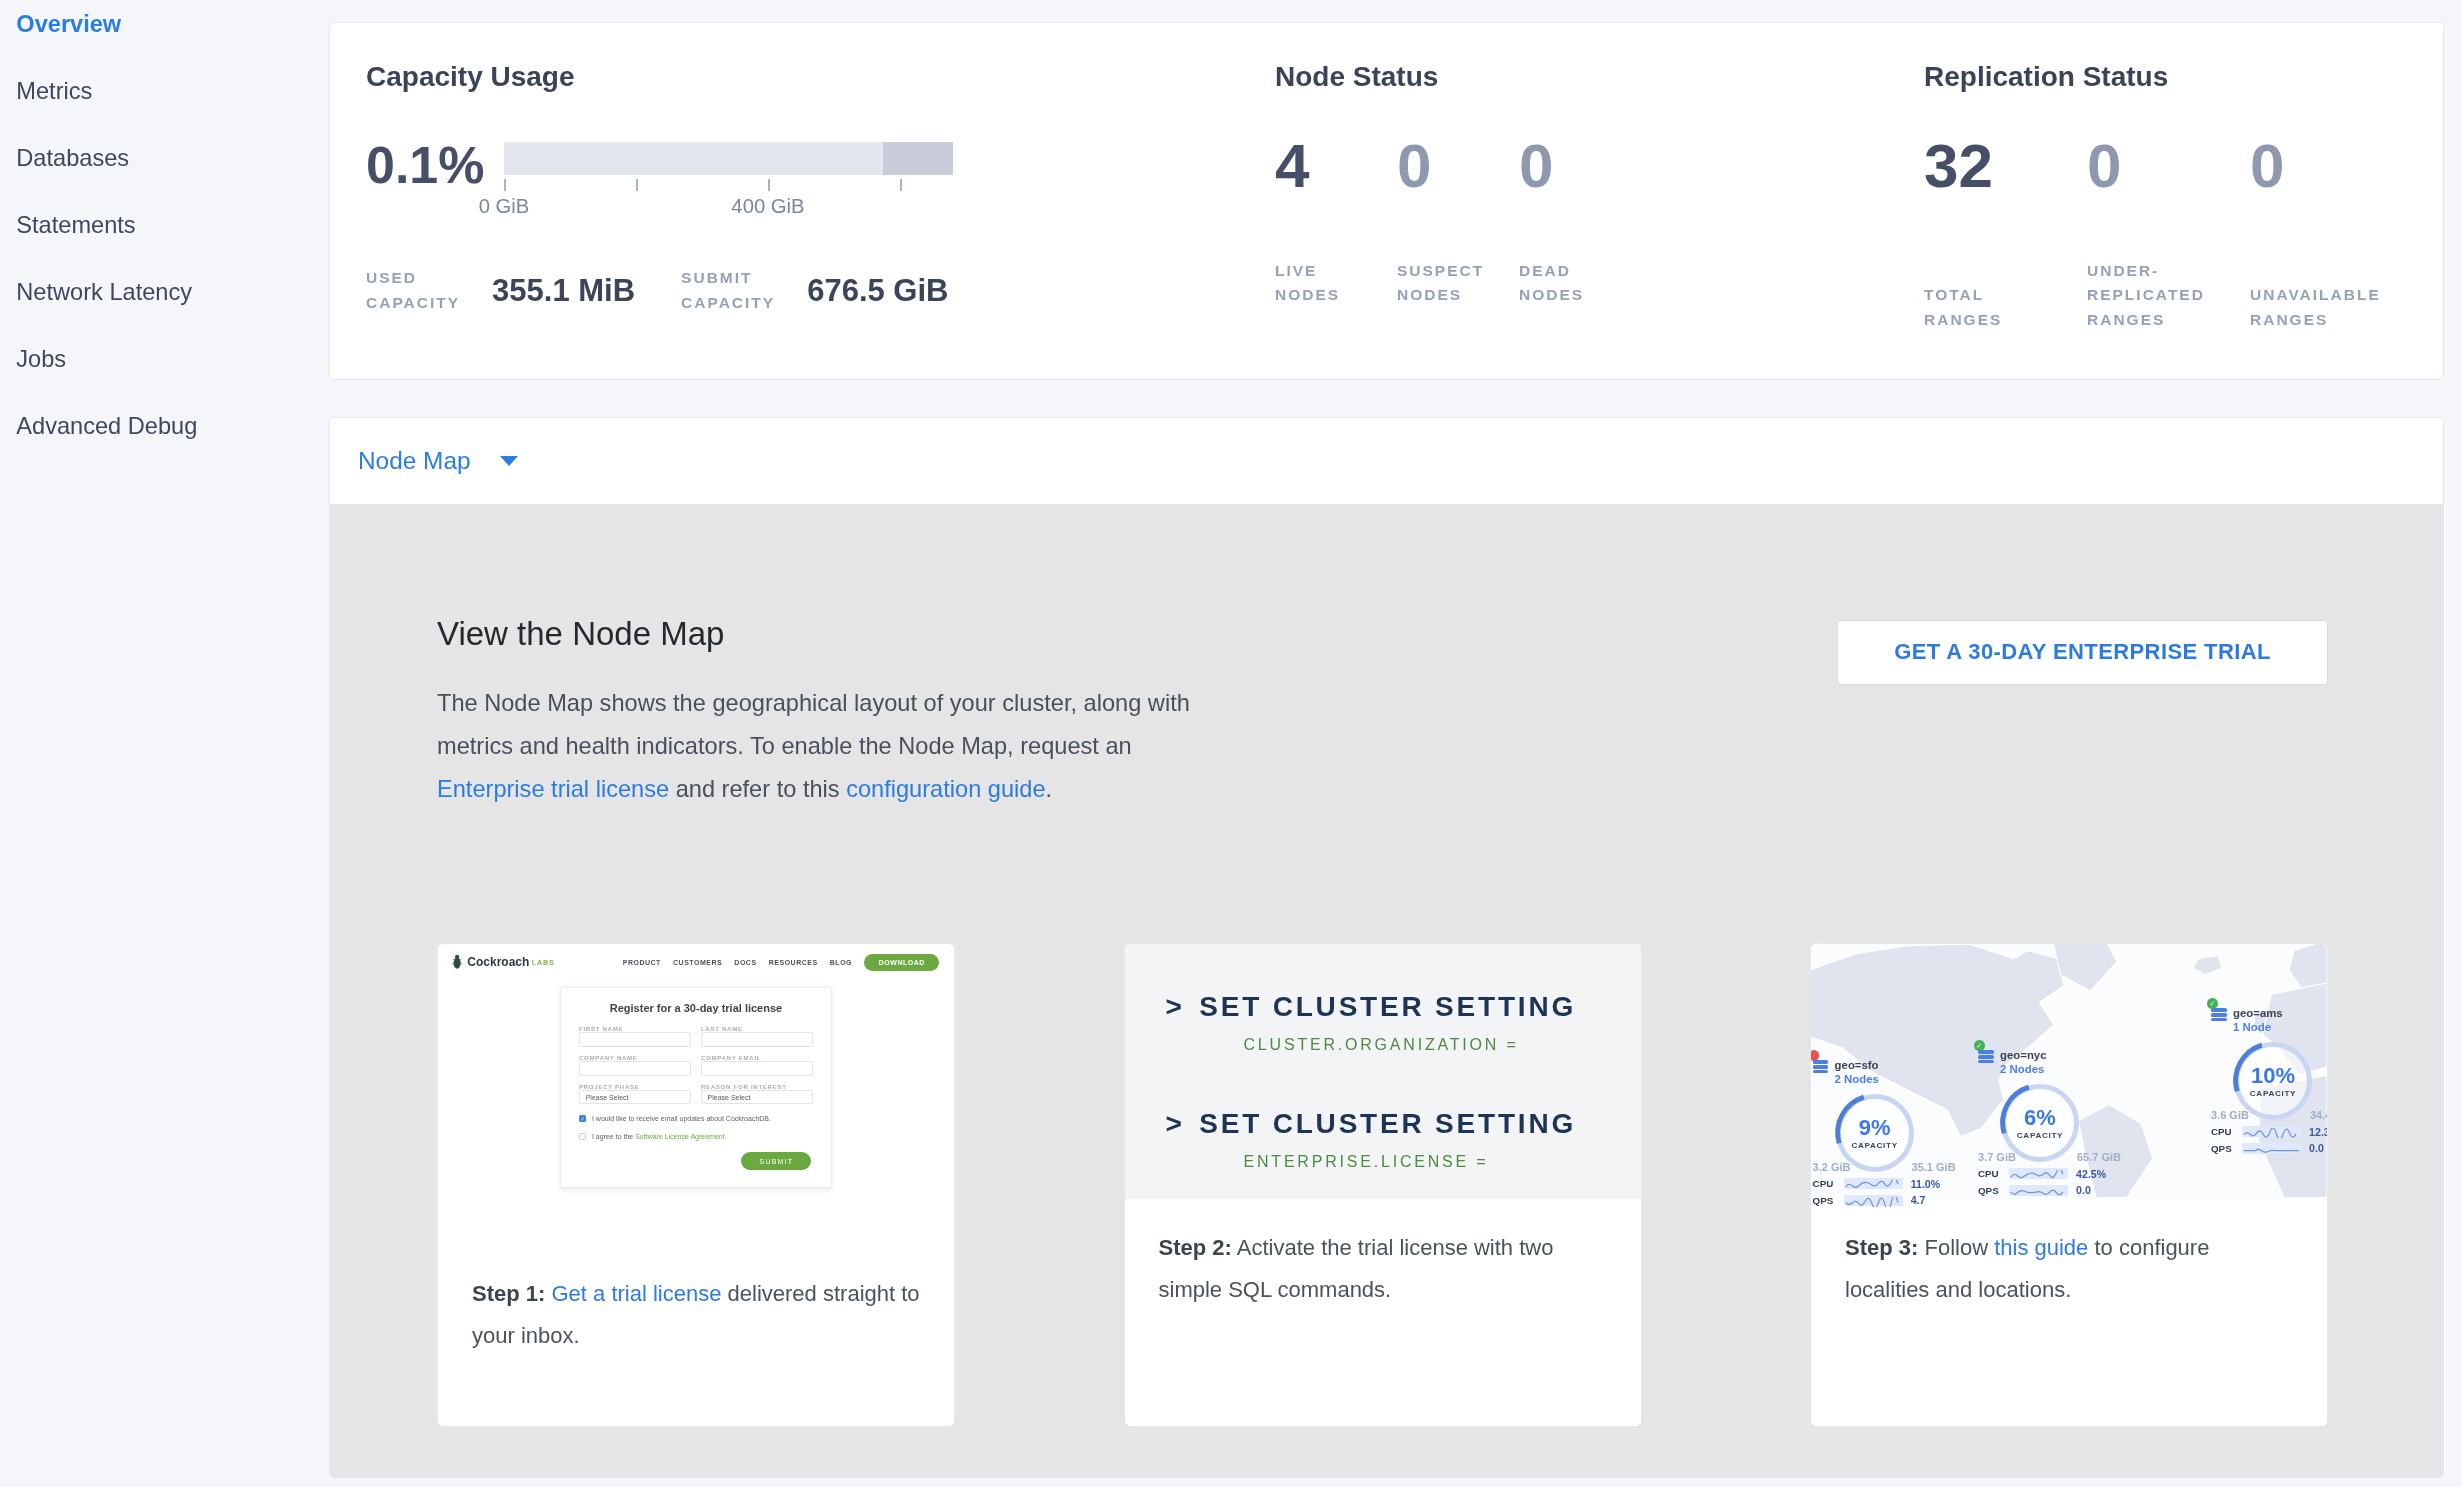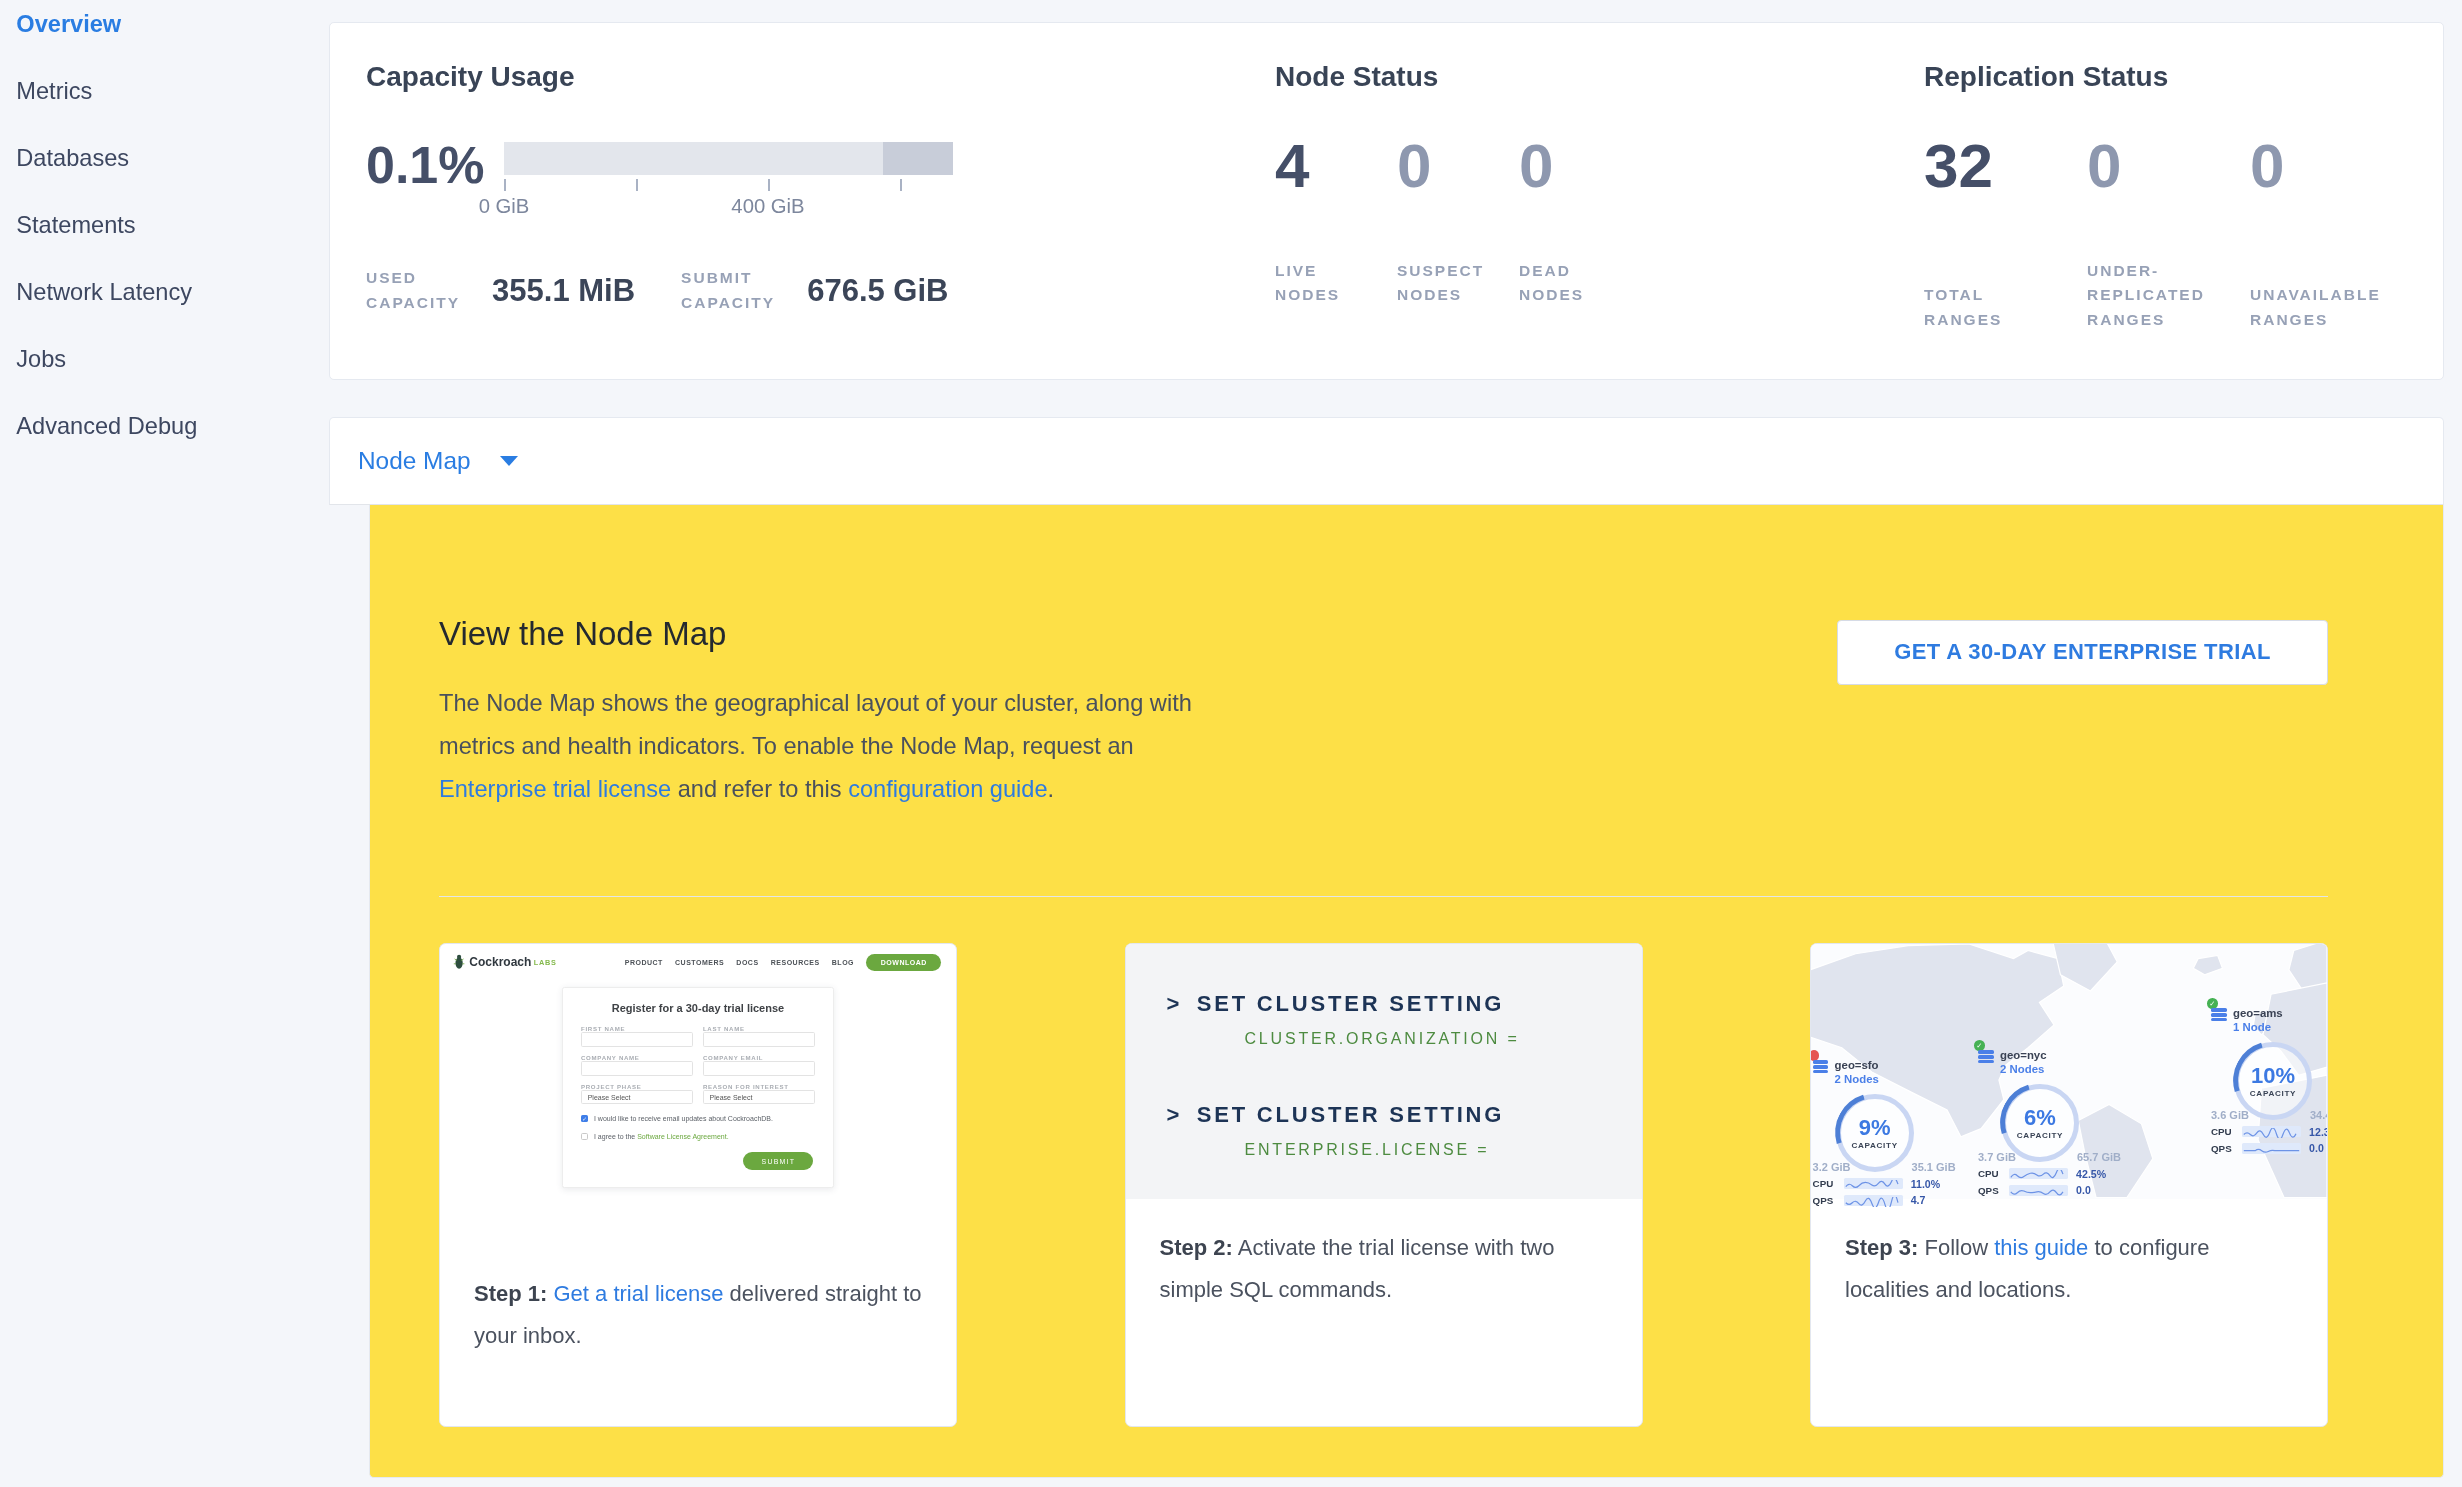--- a/index.html
+++ b/index.html
@@ -42,22 +42,22 @@
   .label-row { display:flex; align-items:flex-end; margin-top:62px; }
   .label-row .lab { width:122px; }
   .sec-repl .label-row .lab { width:163px; }
   
   .nodemap-bar { margin-top:37px; height:88px; background:#fff; border:0.8px solid #e5e9f0; border-bottom:0.8px solid #e2e5ea;
     border-radius:4.9px 4.9px 0 0; display:flex; align-items:center; padding-left:28px; }
   .nodemap-label { font-size:24.4px; font-weight:500; color:#2a7de2; cursor:pointer; display:flex; align-items:center; }
   .tri-down { width:0; height:0; border-left:9px solid transparent; border-right:9px solid transparent;
     border-top:10.6px solid #2a7de2; margin-left:29px; }
   
-  .content-panel { background:#fde047; border:0.8px solid #e5e9f0; border-top:none; border-radius:0 0 4.9px 4.9px;
-    height:973px; padding:109px 115px 0 69px;margin-left:40px; }
+  .content-panel { background:#e5e5e5; border:0.8px solid #e5e9f0; border-top:none; border-radius:0 0 4.9px 4.9px;
+    height:973px; padding:109px 115px 0 107px; }
   .view-row { display:flex; justify-content:space-between; align-items:flex-start; }
   .view-title { font-size:33px; font-weight:500; color:#24292f; line-height:39px; }
   .view-para { width:801px; margin-top:29px; font-size:23.6px; line-height:43px; color:#49505d; }
   .a-link { color:#2e7be0; cursor:pointer; }
   .trial-btn { width:491px; height:65px; margin-top:5.7px; background:#fff; border:0.8px solid #d6dbe6; border-radius:4.1px;
     color:#2e7be0; font-size:22px; font-weight:600; letter-spacing:0.4px; display:flex; align-items:center; justify-content:center;
     cursor:pointer; font-family:inherit; }
   .divider { border:none; border-top:0.8px solid #e3e6ea; margin-top:85px; }
   .cards-row { display:flex; justify-content:space-between; margin-top:46px; }
   .card { width:518px; height:484px; border:0.8px solid #e3e7ef; border-radius:6.5px; background:#fff; overflow:hidden;
@@ -84,21 +84,21 @@
     line-height:13px; padding-left:5.7px; }
   .mf-check { display:flex; align-items:center; margin-top:10.6px; font-size:7px; color:#5a5f66; }
   .cb { width:7.3px; height:7.3px; border-radius:1.6px; margin-right:5.7px; flex:none; display:flex; align-items:center; justify-content:center; }
   .cb.on { background:#3f7ee8; color:#fff; font-size:5.7px; }
   .cb.off { border:0.8px solid #c9c9c9; background:#fff; }
   .green-link { color:#6ba83f; }
   .mf-submit { margin:12.2px 1.6px 0 0; margin-left:auto; width:70px; height:18px; background:#6ba83f; border-radius:9.8px;
     color:#fff; font-size:7px; letter-spacing:1.2px; display:flex; align-items:center; justify-content:center; }
   
   .sql-media { background:#f3f4f6; padding:47px 0 0 41px; }
-  .sql-line { font-size:22px; font-weight:600; letter-spacing:2.8px; color:#1d3456; }
+  .sql-line { font-size:28px; font-weight:600; letter-spacing:2.8px; color:#1d3456; }
   .sql-line .prompt { margin-right:14.6px; }
   .sql-sub { margin:13px 0 0 78px; font-size:16px; font-weight:400; letter-spacing:2.8px; color:#4d8b40; }
   .sql-block2 { margin-top:54px; }
   
   .map-media { background:#fbfcfe; }
   .map-media svg.world { position:absolute; inset:0; }
   .map-node { position:absolute; width:146px; }
   .mn-head { position:relative; padding-left:22px; }
   .mn-status { position:absolute; left:-4.1px; top:-8.1px; width:10.6px; height:10.6px; border-radius:50%;
     color:#fff; font-size:7.3px; display:flex; align-items:center; justify-content:center; }

